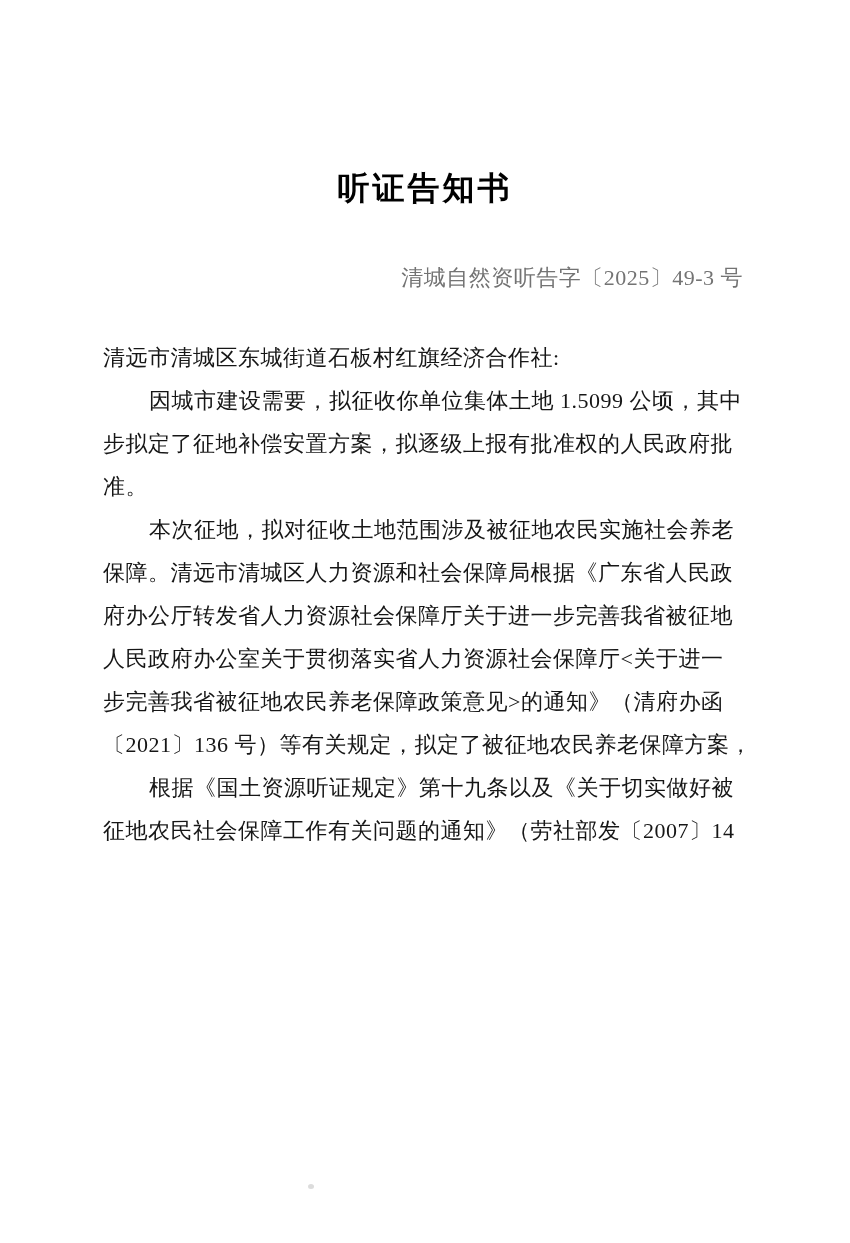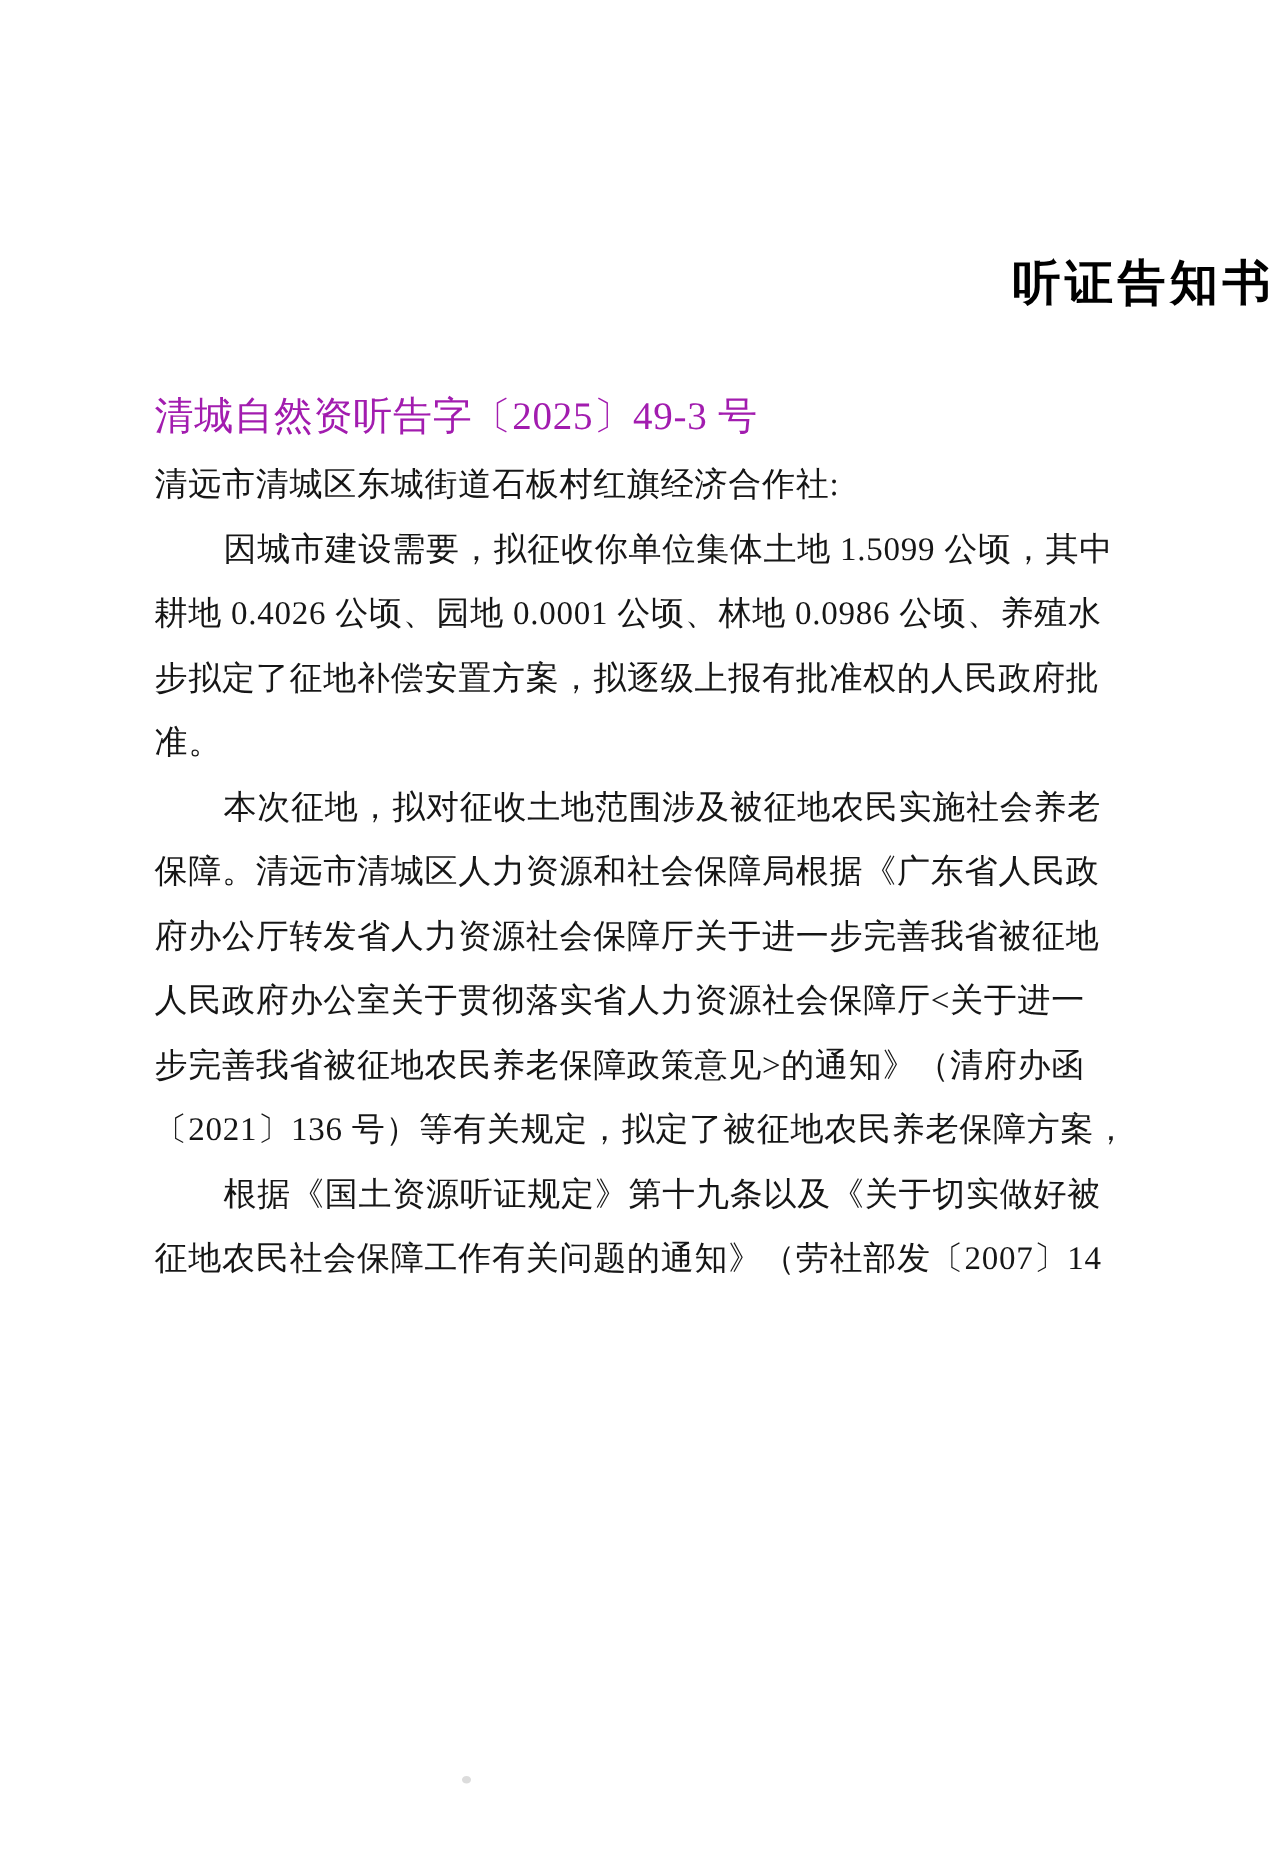--- a/index.html
+++ b/index.html
@@ -15,42 +15,43 @@
     overflow: hidden;
     color: #1a1a1a;
     font-family: "Liberation Serif", serif;
   }
   .doc-title {
     position: absolute;
     top: 168px;
     left: 0;
     width: 850px;
     margin: 0;
-    text-align: right;
+    text-align: center;
     font-family: "Liberation Sans", sans-serif;
     font-weight: 700;
     font-size: 32px;
     line-height: 40px;
     letter-spacing: 3px;
     color: #000000;
   }
   .doc-number {
     position: absolute;
     top: 256px;
     left: 103px;
     width: 640px;
-    font-size: 26px;
+    text-align: right;
+    font-size: 22px;
     line-height: 43px;
     letter-spacing: 0.5px;
     white-space: nowrap;
-    color: #a21caf;
+    color: #737373;
   }
   .doc-body {
     position: absolute;
-    top: 301px;
+    top: 336px;
     left: 103px;
     width: 662px;
     font-size: 22px;
     line-height: 43px;
     letter-spacing: 0.5px;
     color: #161616;
   }
   .line {
     height: 43px;
     white-space: nowrap;
@@ -75,21 +76,20 @@
 
   <h1 class="doc-title">听证告知书</h1>
 
   <div class="doc-number">清城自然资听告字〔2025〕49-3 号</div>
 
   <div class="doc-body">
 
     <div class="line">清远市清城区东城街道石板村红旗经济合作社:</div>
 
     <div class="line indent">因城市建设需要，拟征收你单位集体土地 1.5099 公顷，其中</div>
-    <div class="line">耕地 0.4026 公顷、园地 0.0001 公顷、林地 0.0986 公顷、养殖水</div>
     <div class="line">步拟定了征地补偿安置方案，拟逐级上报有批准权的人民政府批</div>
     <div class="line">准。</div>
 
     <div class="line indent">本次征地，拟对征收土地范围涉及被征地农民实施社会养老</div>
     <div class="line">保障。清远市清城区人力资源和社会保障局根据《广东省人民政</div>
     <div class="line">府办公厅转发省人力资源社会保障厅关于进一步完善我省被征地</div>
     <div class="line">人民政府办公室关于贯彻落实省人力资源社会保障厅&lt;关于进一</div>
     <div class="line">步完善我省被征地农民养老保障政策意见&gt;的通知》（清府办函</div>
     <div class="line">〔2021〕136 号）等有关规定，拟定了被征地农民养老保障方案，</div>
 

